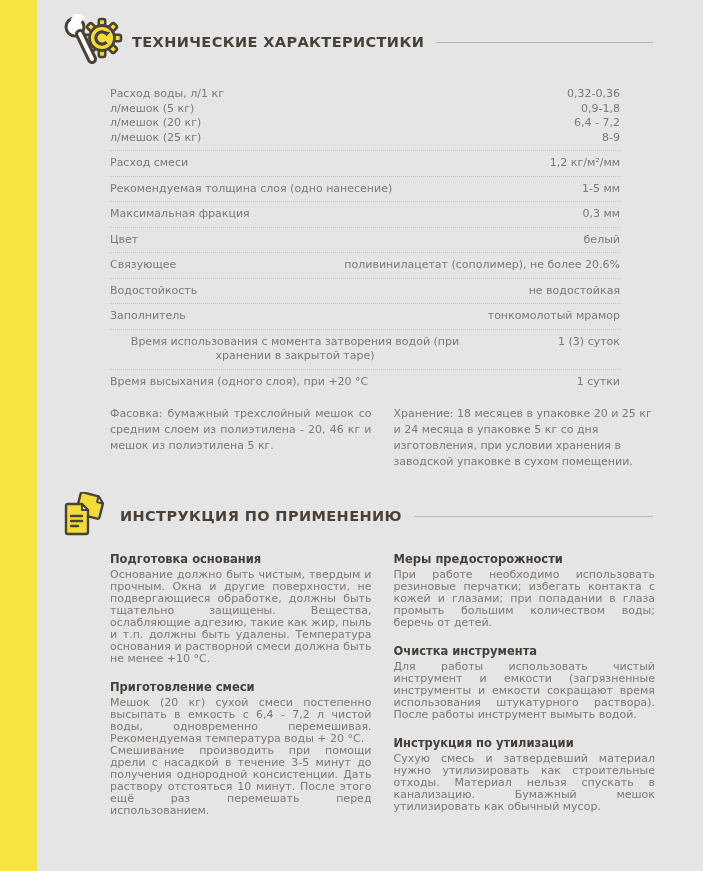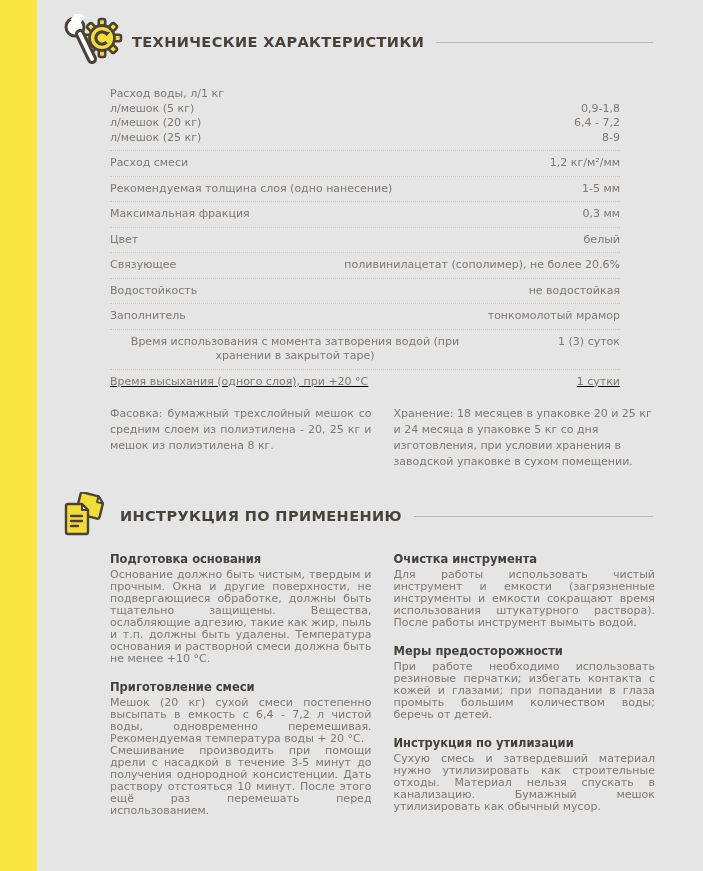--- a/index.html
+++ b/index.html
@@ -12,21 +12,21 @@
   .sec-header{display:flex;align-items:center;margin-top:14px;}
   .sec-header.second{margin-top:22px;}
   .sec-icon{flex:0 0 auto;margin-right:8px;display:flex;align-items:center;}
   .sec-title{font-size:14.5px;font-weight:bold;color:#4A4238;letter-spacing:.4px;
              margin:0;white-space:nowrap;}
   .sec-rule{flex:1;border-top:1.5px solid #B9B5B0;margin-left:12px;margin-right:2px;height:0;}
 
   
   .specs{margin:12px 0 0 50px;width:510px;}
   .spec-block{padding:5px 0;border-bottom:1px dotted #C9C5C0;}
-  .spec-block:last-child{border-bottom:none;text-decoration:underline;}
+  .spec-block:last-child{border-bottom:none;}
   .spec-row{display:flex;justify-content:space-between;align-items:flex-start;
             font-size:11px;line-height:14.5px;color:#7E7873;}
   .spec-label{max-width:370px;padding-right:14px;text-align:center;}
   .spec-value{text-align:right;white-space:nowrap;flex:1;}
 
   
   .notes{margin:12px 0 0 50px;width:545px;display:flex;gap:22px;}
   .note{flex:1;font-size:11px;line-height:16px;color:#7E7873;margin:0;}
   .note.justify{text-align:justify;}
 
@@ -74,20 +74,21 @@
         </svg>
       </span>
       <h1 class="sec-title">ТЕХНИЧЕСКИЕ ХАРАКТЕРИСТИКИ</h1>
       <span class="sec-rule"></span>
     </div>
 
     <div class="specs" id="specs-table">
         <div class="spec-block">
           <div class="spec-row">
             <span class="spec-label">Расход воды, л/1 кг</span>
+            <span class="spec-value">0,32-0,36</span>
           </div>
           <div class="spec-row">
             <span class="spec-label">л/мешок (5 кг)</span>
             <span class="spec-value">0,9-1,8</span>
           </div>
           <div class="spec-row">
             <span class="spec-label">л/мешок (20 кг)</span>
             <span class="spec-value">6,4 - 7,2</span>
           </div>
           <div class="spec-row">
@@ -145,21 +146,21 @@
         </div>
         <div class="spec-block">
           <div class="spec-row">
             <span class="spec-label">Время высыхания (одного слоя), при +20 °С</span>
             <span class="spec-value">1 сутки</span>
           </div>
         </div>
       </div>
 
     <div class="notes">
-      <p class="note justify">Фасовка: бумажный трехслойный мешок со средним слоем из полиэтилена - 20, 25 кг и мешок из полиэтилена 8 кг.</p>
+      <p class="note justify">Фасовка: бумажный трехслойный мешок со средним слоем из полиэтилена - 20, 46 кг и мешок из полиэтилена 5 кг.</p>
       <p class="note">Хранение: 18 месяцев в упаковке 20 и 25 кг и 24 месяца в упаковке 5 кг со дня изготовления, при условии хранения в заводской упаковке в сухом помещении.</p>
     </div>
 
     <div class="sec-header second">
       <span class="sec-icon">
         <svg width="52" height="48" viewBox="0 0 52 48" aria-hidden="true">
 
           <g transform="rotate(14 32 14)">
             <path d="M20,3 h16 l6,6 v14 a2,2 0 0 1 -2,2 h-20 a2,2 0 0 1 -2,-2 v-18 a2,2 0 0 1 2,-2 z" fill="#F2DC3A" stroke="#4A4238" stroke-width="2.4" stroke-linejoin="round"></path>
             <path d="M36,3 l6,6 h-6 z" fill="#ffffff" stroke="#4A4238" stroke-width="2" stroke-linejoin="round"></path>
@@ -185,28 +186,28 @@
             <p class="instr-p">Основание должно быть чистым, твердым и прочным. Окна и другие поверхности, не подвергающиеся обработке, должны быть тщательно защищены. Вещества, ослабляющие адгезию, такие как жир, пыль и т.п. должны быть удалены. Температура основания и растворной смеси должна быть не менее +10 °С.</p>
           </div>
           <div class="instr-section">
             <h3 class="instr-head">Приготовление смеси</h3>
             <p class="instr-p">Мешок (20 кг) сухой смеси постепенно высыпать в емкость с 6,4 - 7,2 л чистой воды, одновременно перемешивая. Рекомендуемая температура воды + 20 °С.</p>
             <p class="instr-p">Смешивание производить при помощи дрели с насадкой в течение 3-5 минут до получения однородной консистенции. Дать раствору отстояться 10 минут. После этого ещё раз перемешать перед использованием.</p>
           </div>
         </div>
       <div class="col" id="col-right">
           <div class="instr-section">
+            <h3 class="instr-head">Меры предосторожности</h3>
+            <p class="instr-p">При работе необходимо использовать резиновые перчатки; избегать контакта с кожей и глазами; при попадании в глаза промыть большим количеством воды; беречь от детей.</p>
+          </div>
+          <div class="instr-section">
             <h3 class="instr-head">Очистка инструмента</h3>
             <p class="instr-p">Для работы использовать чистый инструмент и емкости (загрязненные инструменты и емкости сокращают время использования штукатурного раствора). После работы инструмент вымыть водой.</p>
           </div>
           <div class="instr-section">
-            <h3 class="instr-head">Меры предосторожности</h3>
-            <p class="instr-p">При работе необходимо использовать резиновые перчатки; избегать контакта с кожей и глазами; при попадании в глаза промыть большим количеством воды; беречь от детей.</p>
-          </div>
-          <div class="instr-section">
             <h3 class="instr-head">Инструкция по утилизации</h3>
             <p class="instr-p">Сухую смесь и затвердевший материал нужно утилизировать как строительные отходы. Материал нельзя спускать в канализацию. Бумажный мешок утилизировать как обычный мусор.</p>
           </div>
         </div>
     </div>
 
   </div>
 </div>
 
 </body></html>

